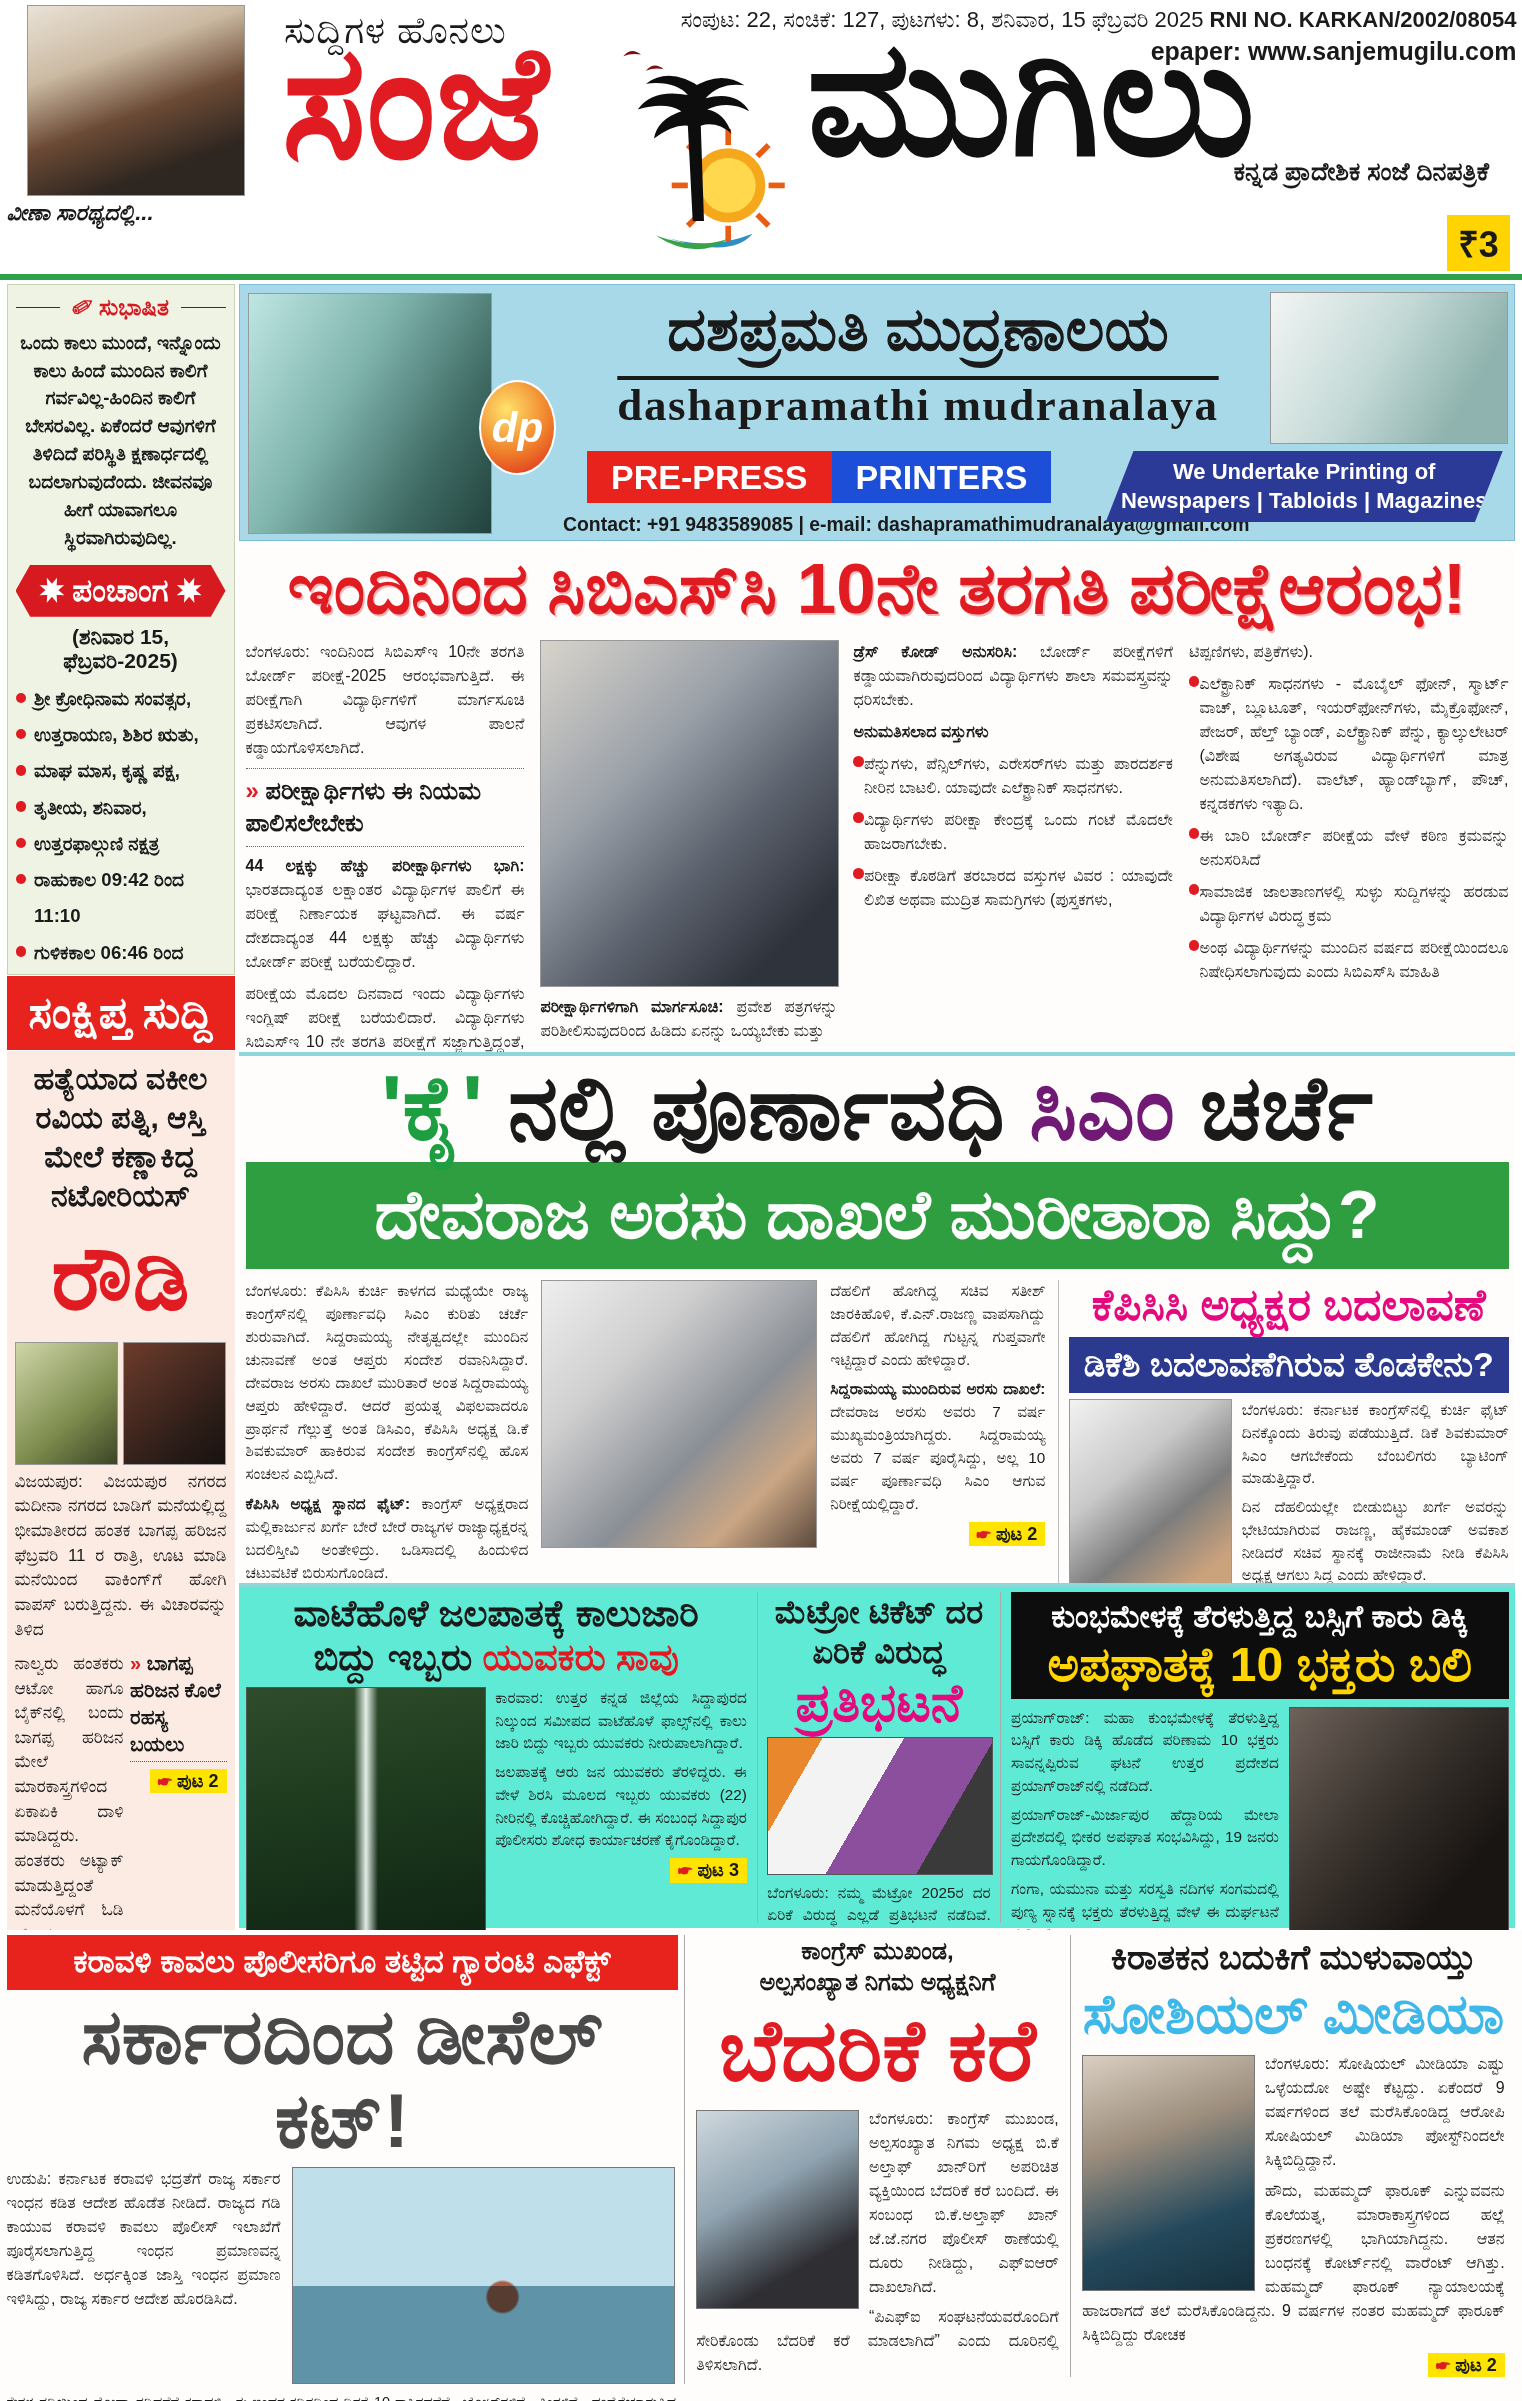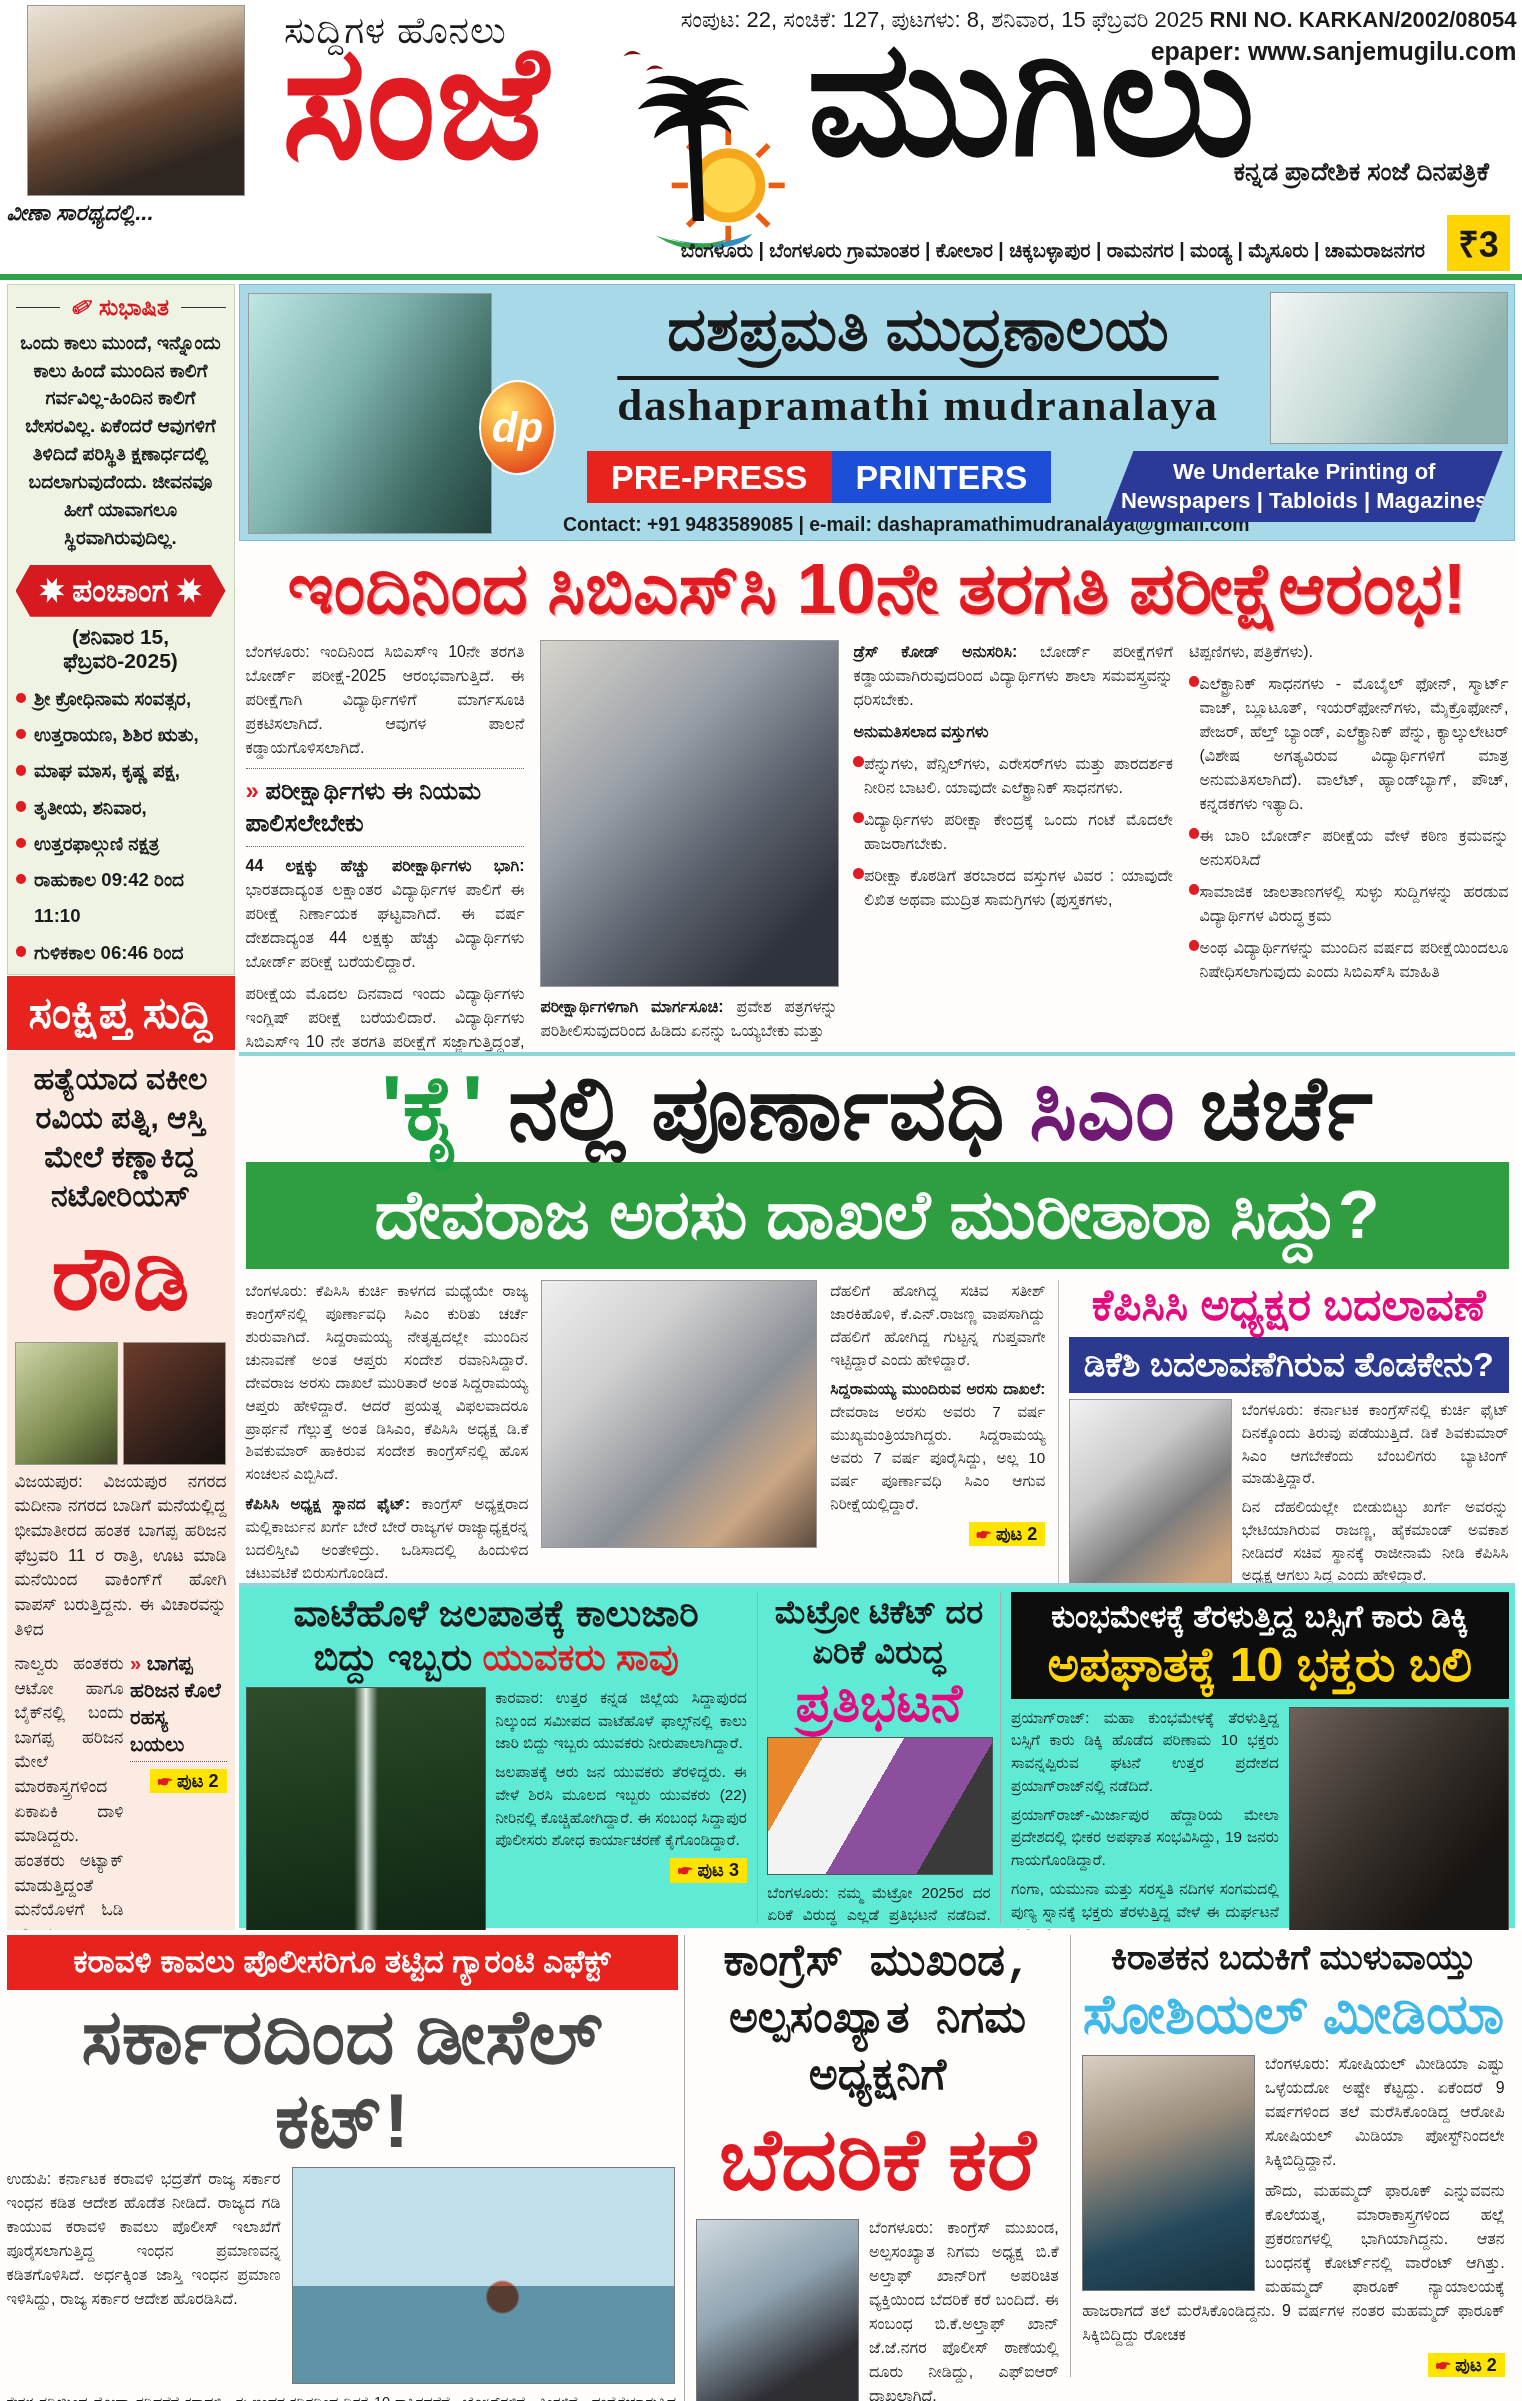--- a/index.html
+++ b/index.html
@@ -143,21 +143,21 @@
   .ds-row{display:flex;gap:11.3px;}
   .ds-body{width:274px;}
   .ds-photo{width:381px;height:215px;
     background:linear-gradient(180deg,#bfe0ea 0 55%,#5f93a8 55% 100%),radial-gradient(circle at 55% 60%,#e8684a 0 6%,transparent 7%);
     background-blend-mode:multiply;border:0.8px solid #777;}
   .ds-cont{display:flex;gap:13px;margin-top:8px;}
   .ds-cont div{flex:1;}
   .ds-cont p{font-size:14.5px;line-height:1.45;}
   .b-th{position:absolute;left:684px;top:4.8px;width:386px;border-left:0.8px solid #aaa;
     padding:0 11.3px;box-sizing:border-box;}
-  .th-k{font-size:44px;font-weight:800;text-align:center;line-height:1.3;font-family:Liberation Mono, monospace;}
+  .th-k{font-size:24px;font-weight:800;text-align:center;line-height:1.3;}
   .th-h{color:#e01b22;font-size:86px;font-weight:800;text-align:center;line-height:1.05;margin:8px 0 11.3px 0;}
   .th-photo{float:left;width:161px;height:197px;margin:3.2px 9.7px 4.8px 0;
     background:linear-gradient(150deg,#cfd8de,#8fa3b0 40%,#2e2e33 75%);border:0.8px solid #777;}
   .b-sm{position:absolute;left:1070px;top:4.8px;width:446px;border-left:0.8px solid #aaa;
     padding:0 11.3px;box-sizing:border-box;}
   .sm-k{font-size:34px;font-weight:800;text-align:center;line-height:1.3;}
   .sm-h{color:#3eb7e9;font-size:55px;font-weight:800;text-align:center;line-height:1.1;margin:4.8px 0 8px 0;}
   .sm-photo{float:left;width:171px;height:234px;margin:3.2px 9.7px 4.8px 0;
     background:linear-gradient(160deg,#d9cfc2,#9c8d7c 35%,#24495c 70%,#16303d);border:0.8px solid #777;}
   .bold{font-weight:800;}
@@ -192,21 +192,20 @@
       <path d="M60 250 q60 24 120 0 q-28 34 -120 0z" fill="#2d8fc4"></path>
       <path d="M60 252 q50 18 90 4 q-40 28 -90 -4z" fill="#36a34a"></path>
     </svg>
   </div>
   <div class="abs mh-mugilu">ಮುಗಿಲು</div>
   <div class="abs mh-info1">
     <span>ಸಂಪುಟ: 22, ಸಂಚಿಕೆ: 127, ಪುಟಗಳು: 8, ಶನಿವಾರ, 15 ಫೆಬ್ರವರಿ 2025 </span><b>RNI NO. KARKAN/2002/08054</b>
   </div>
   <div class="abs mh-info2">epaper: www.sanjemugilu.com</div>
   <div class="abs mh-sub">ಕನ್ನಡ ಪ್ರಾದೇಶಿಕ ಸಂಜೆ ದಿನಪತ್ರಿಕೆ</div>
-  <div class="abs mh-editions">ಬೆಂಗಳೂರು | ಬೆಂಗಳೂರು ಗ್ರಾಮಾಂತರ | ಕೋಲಾರ | ಚಿಕ್ಕಬಳ್ಳಾಪುರ | ರಾಮನಗರ | ಮಂಡ್ಯ | ಮೈಸೂರು | ಚಾಮರಾಜನಗರ</div>
   <div class="abs mh-price">₹3</div>
   <div class="abs mh-greenline"></div>
 
   <div class="abs sb-box1">
     <div class="sb-subh-head">
       <div class="rule"></div>
       <span class="sb-subh-title"><span>✐ </span><span>ಸುಭಾಷಿತ</span></span>
       <div class="rule"></div>
     </div>
     <div class="sb-quote">ಒಂದು ಕಾಲು ಮುಂದೆ, ಇನ್ನೊಂದು ಕಾಲು ಹಿಂದೆ ಮುಂದಿನ ಕಾಲಿಗೆ ಗರ್ವವಿಲ್ಲ-ಹಿಂದಿನ ಕಾಲಿಗೆ ಬೇಸರವಿಲ್ಲ. ಏಕೆಂದರೆ ಆವುಗಳಿಗೆ ತಿಳಿದಿದೆ ಪರಿಸ್ಥಿತಿ ಕ್ಷಣಾರ್ಧದಲ್ಲಿ ಬದಲಾಗುವುದೆಂದು. ಜೀವನವೂ ಹೀಗೆ ಯಾವಾಗಲೂ ಸ್ಥಿರವಾಗಿರುವುದಿಲ್ಲ.</div>

